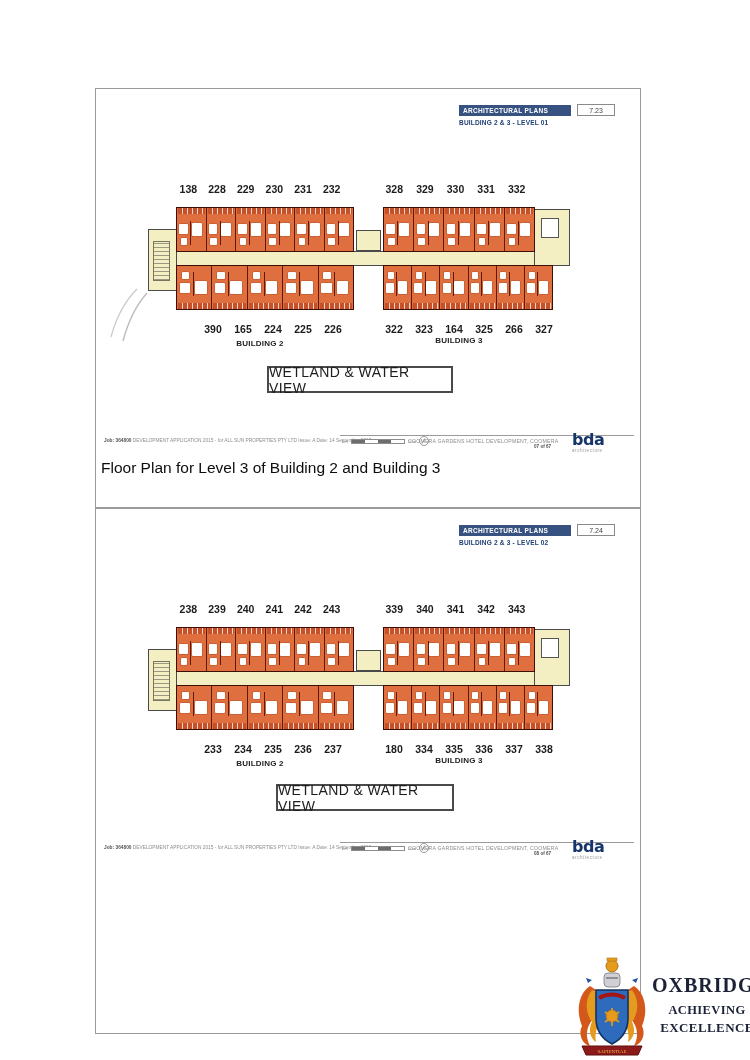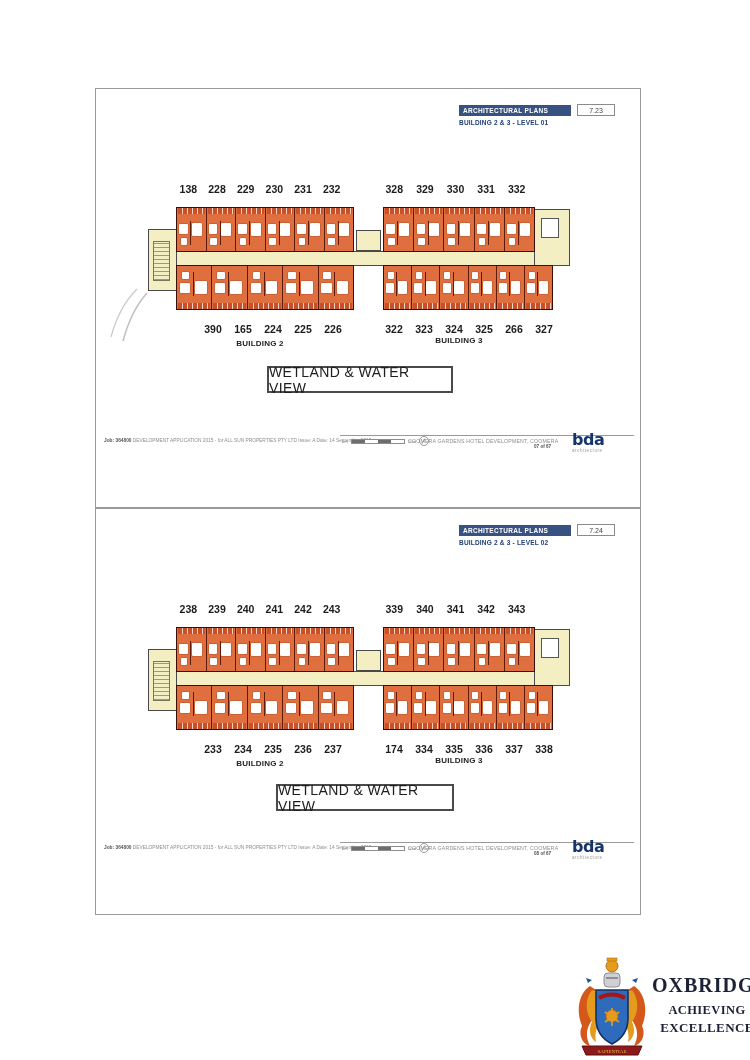--- a/index.html
+++ b/index.html
@@ -5,21 +5,21 @@
   html,body{margin:0;padding:0;}
   body{
     width:750px;height:1060px;background:#ffffff;overflow:hidden;
     font-family:"Liberation Sans", sans-serif;position:relative;
   }
   .page{position:relative;width:750px;height:1060px;background:#fff;}
 
   
   .panel{position:absolute;left:95px;width:546px;background:#fff;border:1px solid #9a9a9a;box-sizing:border-box;}
   .panel-1{top:88px;height:420px;}
-  .panel-2{top:508px;height:407px;}
+  .panel-2{top:508px;height:526px;}
 
   
   .plan-header-bar{position:absolute;left:363px;top:16px;width:112px;height:11px;
     background:var(--header-navy);color:#fff;font-size:6.5px;font-weight:bold;
     line-height:11px;padding-left:4px;box-sizing:border-box;letter-spacing:.3px;}
   .plan-number-box{position:absolute;left:481px;top:15px;width:38px;height:12px;
     border:1px solid #8a8a8a;background:#fff;color:#444;font-size:7px;
     text-align:center;line-height:12px;box-sizing:border-box;}
   .plan-subtitle{position:absolute;left:363px;top:30px;font-size:6.5px;font-weight:bold;
     color:#1f3e73;letter-spacing:.2px;}
@@ -305,21 +305,21 @@
     <div class="rooms-group rooms-bottom rg-b2-bottom">
         <span class="room-no">390</span>
         <span class="room-no">165</span>
         <span class="room-no">224</span>
         <span class="room-no">225</span>
         <span class="room-no">226</span>
       </div>
     <div class="rooms-group rooms-bottom rg-b3-bottom">
         <span class="room-no">322</span>
         <span class="room-no">323</span>
-        <span class="room-no">324</span>
+        <span class="room-no">164</span>
         <span class="room-no">325</span>
         <span class="room-no">266</span>
         <span class="room-no">327</span>
       </div>
 
     <div class="bldg-label bldg2-label">BUILDING 2</div>
     <div class="bldg-label bldg3-label">BUILDING 3</div>
 
     <div class="wetland-box">
       <span>WETLAND &amp; WATER VIEW</span>
@@ -341,20 +341,21 @@
         <span class="compass"></span>
       </div>
       <div class="project-line">COOMERA GARDENS HOTEL DEVELOPMENT, COOMERA</div>
       <div class="sheet-no">07 of 67</div>
       <div class="bda">
         <div class="bda-word">bda</div>
         <div class="bda-sub">architecture</div>
       </div>
     </div>
 
+    <div class="caption">Floor Plan for Level 3 of Building 2 and Building 3</div>
   </section>
 
   <section class="panel panel-2">
     <div class="plan-header-bar">
       <span>ARCHITECTURAL PLANS</span>
     </div>
     <div class="plan-number-box">7.24</div>
     <div class="plan-subtitle">BUILDING 2 &amp; 3 - LEVEL 02</div>
 
     <div class="rooms-group rooms-top rg-b2-top">
@@ -547,21 +548,21 @@
       </div>
 
     <div class="rooms-group rooms-bottom rg-b2-bottom">
         <span class="room-no">233</span>
         <span class="room-no">234</span>
         <span class="room-no">235</span>
         <span class="room-no">236</span>
         <span class="room-no">237</span>
       </div>
     <div class="rooms-group rooms-bottom rg-b3-bottom">
-        <span class="room-no">174</span>
+        <span class="room-no">180</span>
         <span class="room-no">334</span>
         <span class="room-no">335</span>
         <span class="room-no">336</span>
         <span class="room-no">337</span>
         <span class="room-no">338</span>
       </div>
 
     <div class="bldg-label bldg2-label">BUILDING 2</div>
     <div class="bldg-label bldg3-label">BUILDING 3</div>
 

